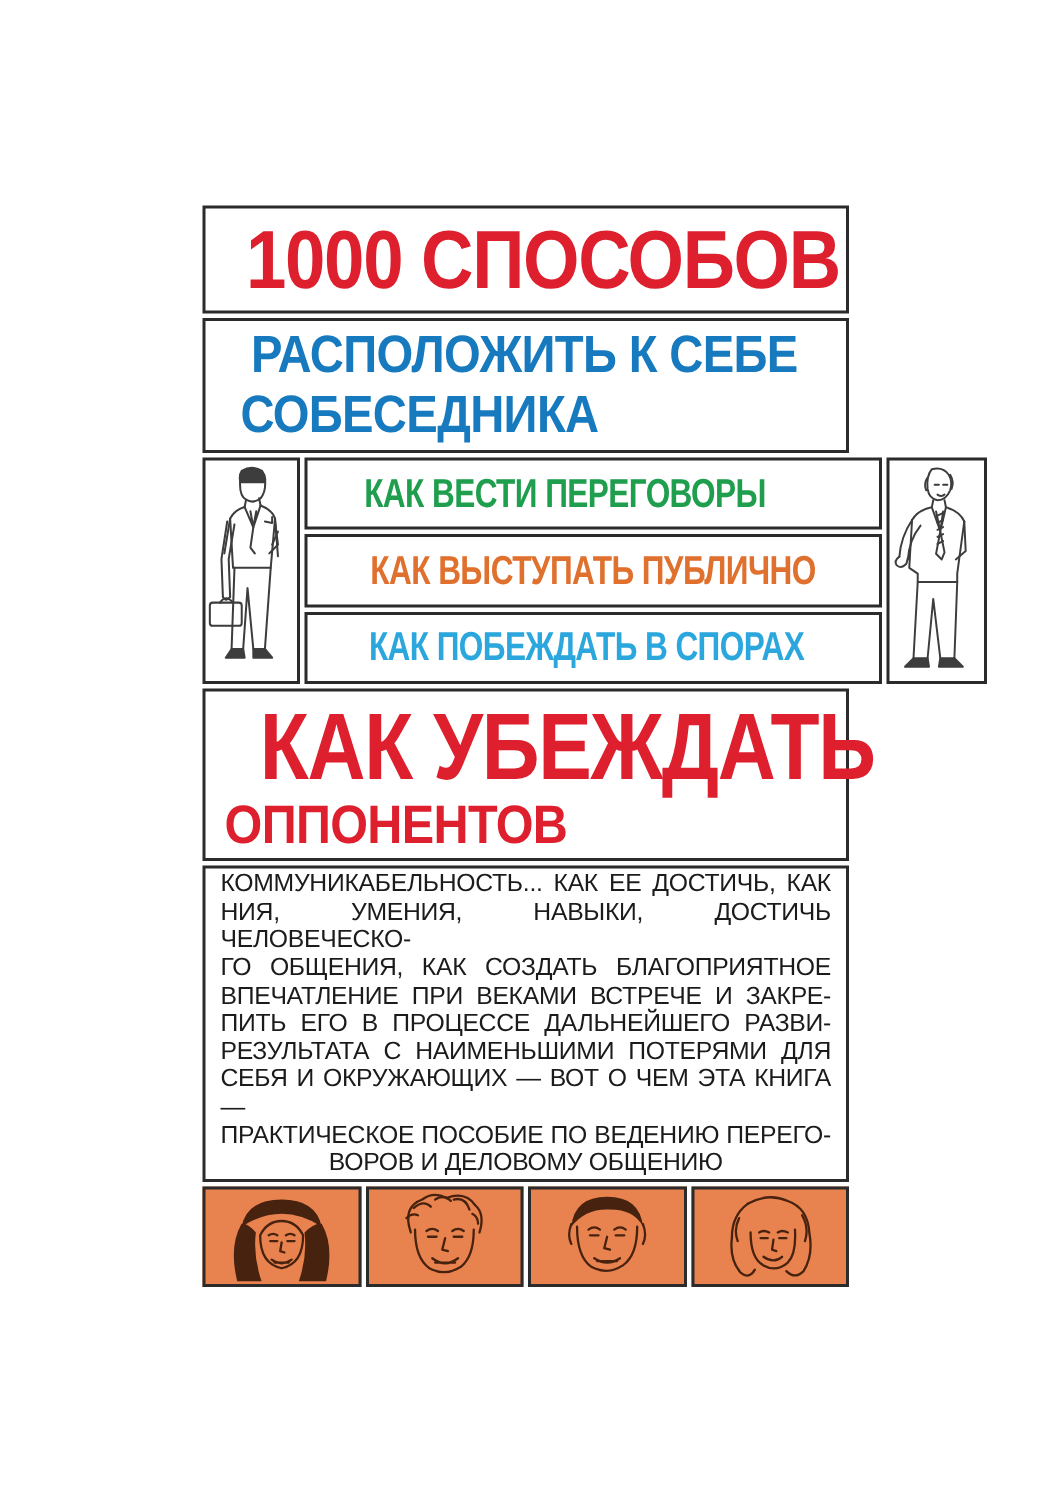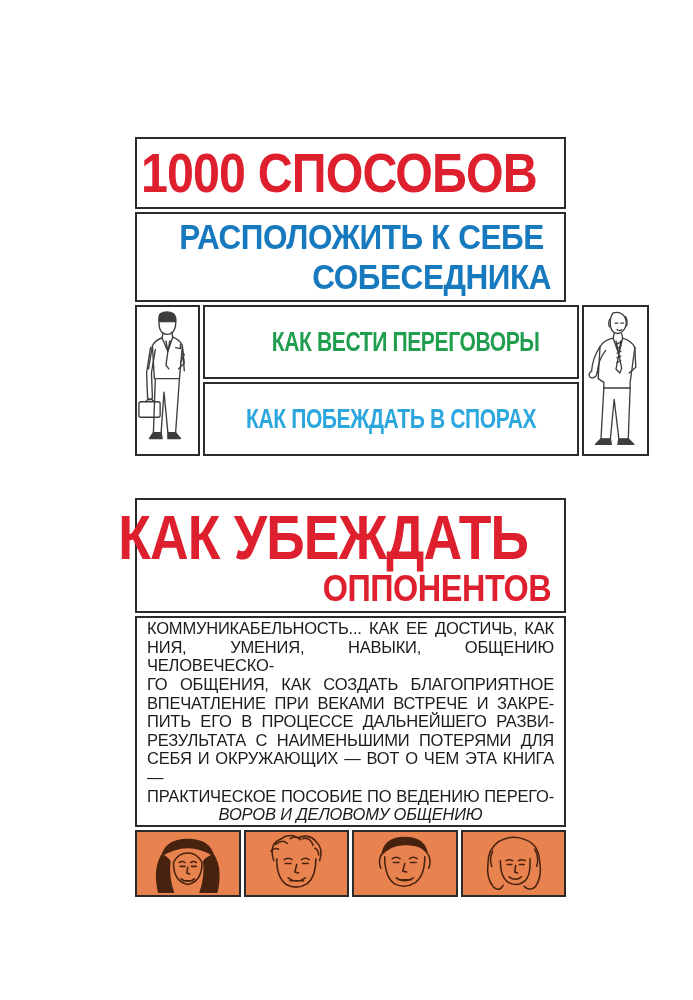--- a/index.html
+++ b/index.html
@@ -6,44 +6,44 @@
   body{
     width:693px;height:1000px;background:#ffffff;position:relative;overflow:hidden;
     font-family:"Liberation Sans",sans-serif;
   }
   .cover{
     position:absolute;left:135px;top:137px;width:431px;height:723px;
     display:flex;flex-direction:column;gap:3px;
   }
   .box{
     border:2px solid #2b2b2b;background:#ffffff;box-sizing:border-box;
-    display:flex;flex-direction:column;align-items:flex-end;justify-content:center;
+    display:flex;flex-direction:column;align-items:flex-start;justify-content:center;
   }
   .condensed{display:block;white-space:nowrap;font-weight:700;transform-origin:50% 50%;}
   .title-box{height:72px;flex:none;}
   .title-text{font-size:55px;letter-spacing:-1px;transform:scaleX(0.88);}
   .subtitle-box{height:90px;flex:none;padding-left:10px;}
   .subtitle-line{font-size:35px;line-height:40px;letter-spacing:-0.5px;transform:scaleX(0.9);}
   .mid-row{height:151px;flex:none;display:flex;gap:3px;}
   .side-box{flex:none;padding:2px 0;}
   .side-box.left{width:65px;}
   .side-box.right{width:67px;}
   .side-box svg{height:100%;width:auto;display:block;color:#3d3d3d;}
   .slogan-col{flex:1;display:flex;flex-direction:column;gap:3px;}
   .slogan-box{flex:1;}
   .slogan-text{font-size:27px;letter-spacing:-0.5px;transform:scaleX(0.78);}
-  .headline-box{height:115px;flex:none;margin-top:39px;}
+  .headline-box{height:115px;flex:none;}
   .headline-text{font-size:63px;line-height:66px;letter-spacing:-1px;transform:scaleX(0.85);}
   .headline-sub{font-size:36px;line-height:38px;letter-spacing:-0.5px;transform:scaleX(0.9);}
   .desc-box{height:211px;flex:none;align-items:stretch;justify-content:center;padding:6px 10px;color:#1b1b1b;}
   .desc-line{
     font-size:16.5px;line-height:18.6px;letter-spacing:-0.2px;
     text-align:justify;text-align-last:justify;white-space:normal;
   }
-  .desc-line.last{text-align:left;text-align-last:center;font-style:italic;}
+  .desc-line.last{text-align:left;text-align-last:center;}
   .faces-row{height:67px;flex:none;display:flex;gap:3px;}
   .face-cell{flex:1;overflow:hidden;}
   .face-cell svg{height:100%;width:100%;display:block;}
 </style>
 </head>
 <body>
 
 <div class="cover">
 
   <div class="box title-box">
@@ -76,20 +76,23 @@
           <path d="M18 128 L14 134 L27 134 L26 128 M33 128 L33 134 L46 134 L41 128" fill="currentColor"></path>
         </g>
       </svg>
     </div>
 
     <div class="slogan-col">
       <div class="box slogan-box">
         <span class="condensed slogan-text" style="color: rgb(31, 158, 78);">КАК ВЕСТИ ПЕРЕГОВОРЫ</span>
       </div>
       <div class="box slogan-box">
+        <span class="condensed slogan-text" style="color: rgb(224, 112, 46);">КАК ВЫСТУПАТЬ ПУБЛИЧНО</span>
+      </div>
+      <div class="box slogan-box">
         <span class="condensed slogan-text" style="color: rgb(43, 167, 221);">КАК ПОБЕЖДАТЬ В СПОРАХ</span>
       </div>
     </div>
 
     <div class="box side-box right" style="color: rgb(61, 61, 61);">
       <svg viewBox="0 0 66 152">
         <g fill="none" stroke="currentColor" stroke-width="1.4" stroke-linecap="round" stroke-linejoin="round">
           <path d="M30 4 Q38 2 42 8 Q45 13 43 19 Q40 26 34 26 Q28 25 27 18 Q26 9 30 4 Z"></path>
           <path d="M27 10 q-3 4 -1 9 M43 8 q3 5 1 10"></path>
           <path d="M32 15 h3 M38 15 h3 M34 22 q3 2 5 0"></path>
@@ -108,21 +111,21 @@
     </div>
   </div>
 
   <div class="box headline-box">
     <span class="condensed headline-text" style="color: rgb(222, 31, 45);">КАК УБЕЖДАТЬ</span>
     <span class="condensed headline-sub" style="color: rgb(222, 31, 45);">ОППОНЕНТОВ</span>
   </div>
 
   <div class="box desc-box">
     <div class="desc-line">КОММУНИКАБЕЛЬНОСТЬ... КАК ЕЕ ДОСТИЧЬ, КАК</div>
-    <div class="desc-line">НИЯ, УМЕНИЯ, НАВЫКИ, ОБЩЕНИЮ ЧЕЛОВЕЧЕСКО-</div>
+    <div class="desc-line">НИЯ, УМЕНИЯ, НАВЫКИ, ДОСТИЧЬ ЧЕЛОВЕЧЕСКО-</div>
     <div class="desc-line">ГО ОБЩЕНИЯ, КАК СОЗДАТЬ БЛАГОПРИЯТНОЕ</div>
     <div class="desc-line">ВПЕЧАТЛЕНИЕ ПРИ ВЕКАМИ ВСТРЕЧЕ И ЗАКРЕ-</div>
     <div class="desc-line">ПИТЬ ЕГО В ПРОЦЕССЕ ДАЛЬНЕЙШЕГО РАЗВИ-</div>
     <div class="desc-line">РЕЗУЛЬТАТА С НАИМЕНЬШИМИ ПОТЕРЯМИ ДЛЯ</div>
     <div class="desc-line">СЕБЯ И ОКРУЖАЮЩИХ — ВОТ О ЧЕМ ЭТА КНИГА —</div>
     <div class="desc-line">ПРАКТИЧЕСКОЕ ПОСОБИЕ ПО ВЕДЕНИЮ ПЕРЕГО-</div>
     <div class="desc-line last">ВОРОВ И ДЕЛОВОМУ ОБЩЕНИЮ</div>
   </div>
 
   <div class="faces-row">

